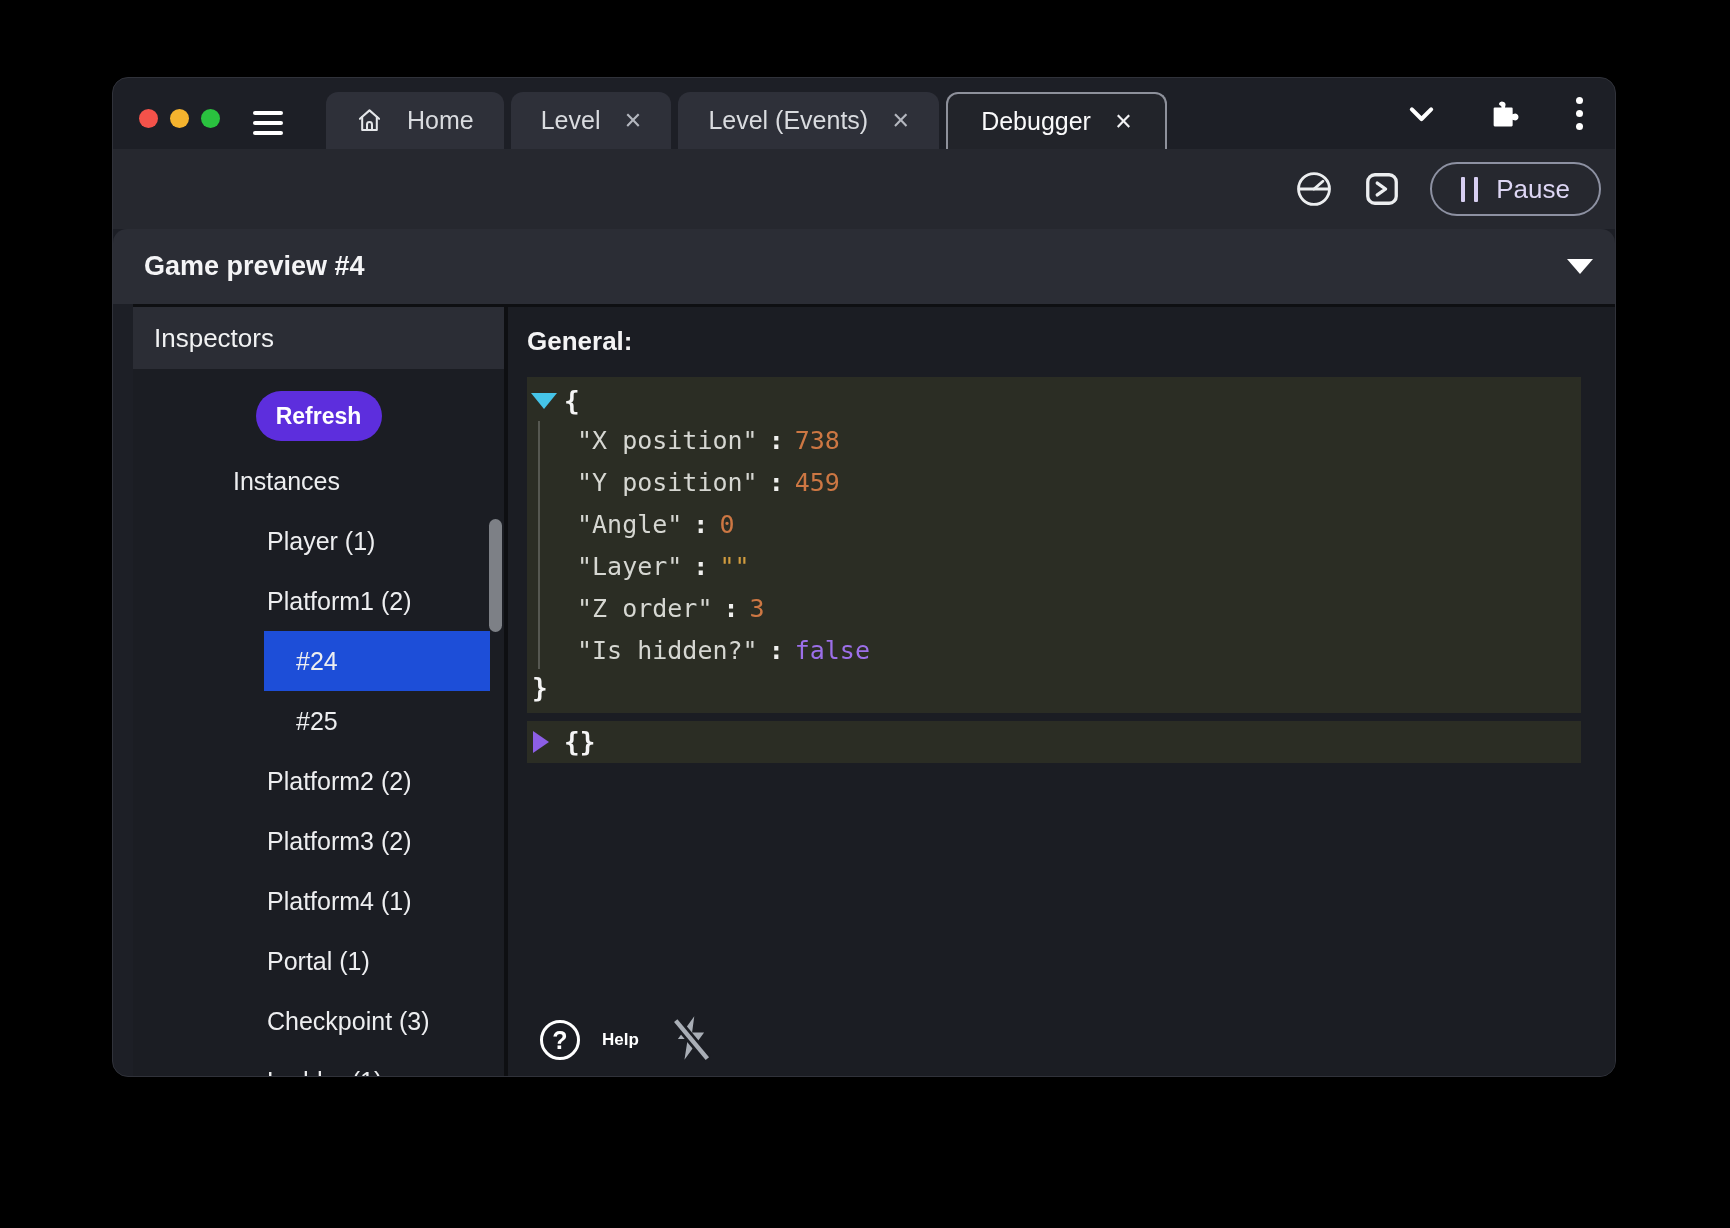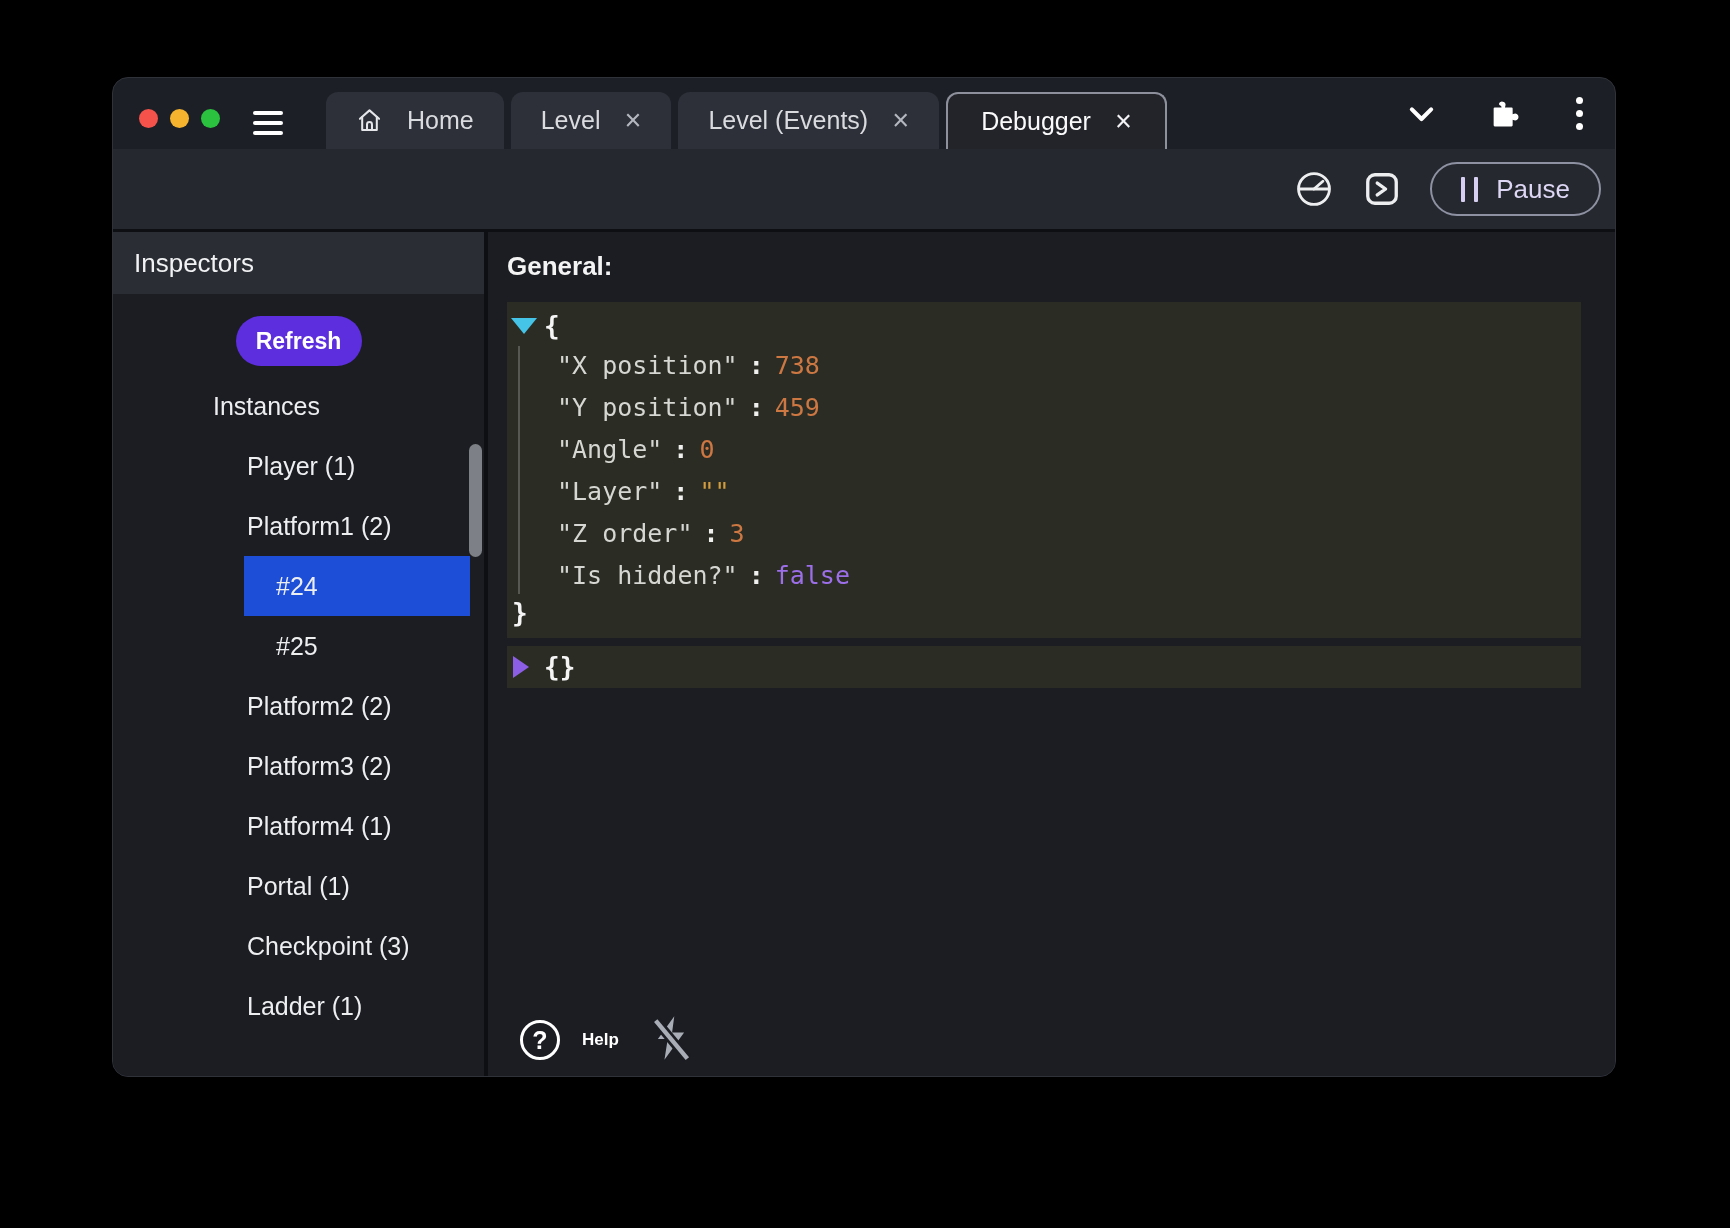--- a/index.html
+++ b/index.html
@@ -56,21 +56,21 @@
   
   .preview-bar {
     flex:0 0 75px; background:#2b2d35; border-radius:14px 14px 0 0;
     display:flex; align-items:center; justify-content:space-between;
     padding:0 22px 0 31px; cursor:pointer;
   }
   .preview-title { font-size:27px; font-weight:bold; color:#f4f4f6; }
   .caret-down { width:0; height:0; border-left:13px solid transparent; border-right:13px solid transparent; border-top:15px solid #fff; }
 
   
-  .content { flex:1; display:flex; min-height:0; border-top:3px solid #0e0f12; }
+  .content { flex:1; display:flex; min-height:0; border-top:3px solid #0e0f12;margin-left:20px; }
 
   .sidebar { flex:0 0 375px; width:375px; display:flex; flex-direction:column; background:#1b1d23; border-right:4px solid #0e0f12; }
   .sidebar-header { flex:0 0 62px; background:#2b2d35; display:flex; align-items:center; padding-left:21px; font-size:26px; color:#f1f2f3; }
   .sidebar-body { position:relative; flex:1; padding-top:22px; overflow:hidden; }
   .refresh-btn {
     display:block; margin:0 auto; width:126px; height:50px; border:none; border-radius:25px;
     background:#5d2edd; color:#fff; font-family:inherit; font-size:23px; font-weight:bold; cursor:pointer;
   }
   .tree { margin-top:10px; }
   .tree-row { height:60px; display:flex; align-items:center; font-size:25px; color:#edeef0; cursor:pointer; white-space:nowrap; }
@@ -187,20 +187,24 @@
       </span>
       <button class="pause-btn">
         <span class="pause-bars">
             <i></i>
             <i></i>
           </span>
         <span class="pause-label">Pause</span>
       </button>
     </div>
 
+    <div class="preview-bar">
+      <span class="preview-title">Game preview #4</span>
+      <span class="caret-down"></span>
+    </div>
 
     <div class="content">
 
       <aside class="sidebar">
         <div class="sidebar-header">Inspectors</div>
         <div class="sidebar-body">
           <button class="refresh-btn">Refresh</button>
           <div class="tree">
             <div class="tree-row lvl0">Instances</div>
             <div class="tree-row lvl1">Player (1)</div>

